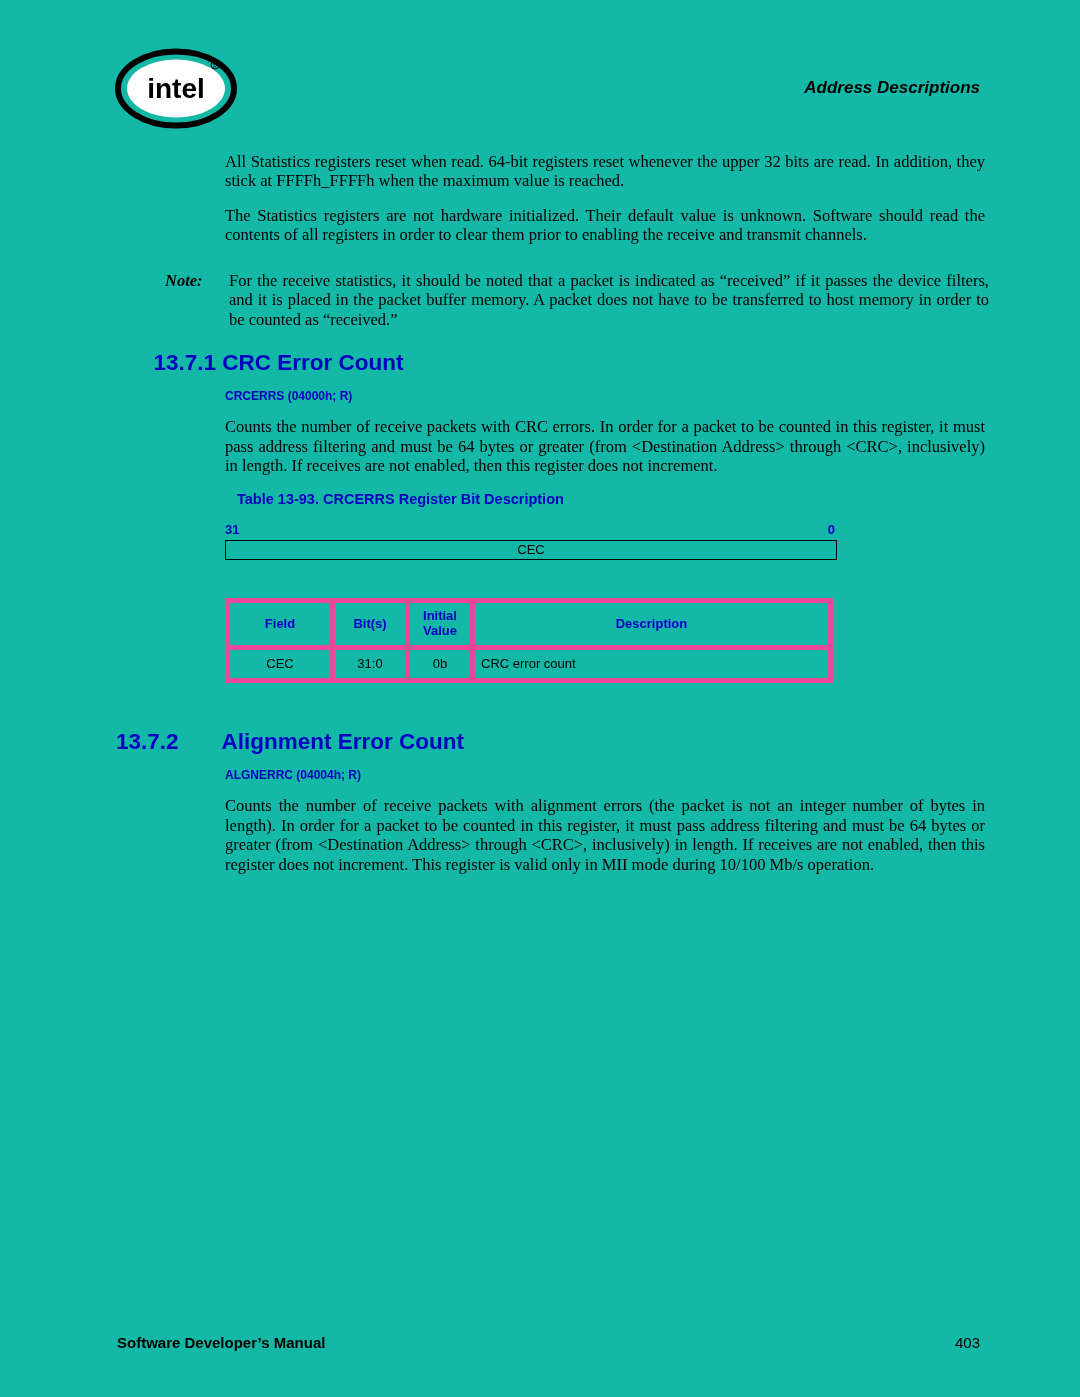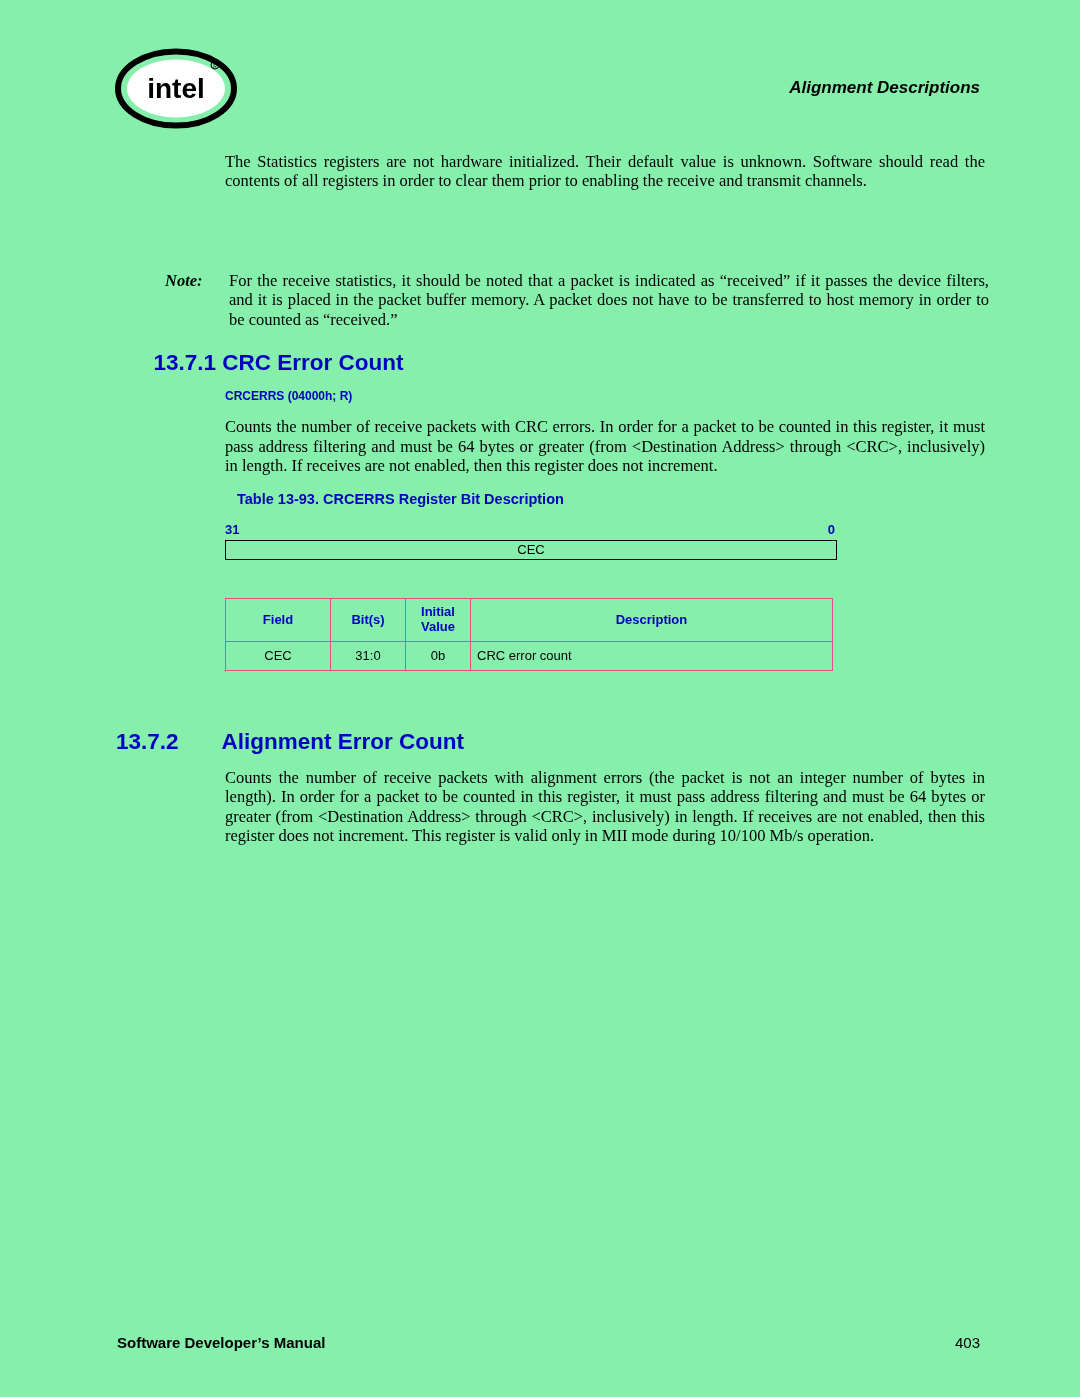--- a/index.html
+++ b/index.html
@@ -9,21 +9,21 @@
     font-family: "Times New Roman", Times, serif;
     font-size: 16.5px;
     color: #000;
     line-height: 1.2;
   }
   .page {
     position: relative;
     width: 1080px;
     height: 1397px;
     margin: 0 auto;
-    background: #86efac;
+    background: #14b8a6;
   }
   .logo {
     position: absolute;
     left: 115px;
     top: 48px;
     width: 122px;
     height: 81px;
   }
   .header-right {
     position: absolute;
@@ -115,21 +115,21 @@
     margin-top: 2px;
   }
   table.reg {
     border-collapse: collapse;
     width: 608px;
     table-layout: fixed;
     font-family: Arial, Helvetica, sans-serif;
     font-size: 13px;
   }
   table.reg th, table.reg td {
-    border: 1px solid #ec4899;
+    border: 5px solid #ec4899;
     padding: 6px 6px;
     vertical-align: middle;
     margin-top: 42px;
   }
   table.reg th {
     color: #0000c0;
     font-weight: bold;
     text-align: center;
     line-height: 1.15;
   }
@@ -158,23 +158,24 @@
 <div class="page">
 
   <svg class="logo" viewBox="0 0 122 81">
     <ellipse cx="61" cy="40.5" rx="58" ry="37" fill="none" stroke="#000" stroke-width="6"></ellipse>
     <ellipse cx="61" cy="40.5" rx="49" ry="29" fill="#fff"></ellipse>
     <text x="61" y="50" text-anchor="middle" font-family="Arial, Helvetica, sans-serif" font-size="28" font-weight="bold" fill="#000">intel</text>
     <circle cx="100" cy="17" r="4" fill="none" stroke="#000" stroke-width="1"></circle>
     <text x="100" y="20" text-anchor="middle" font-family="Arial" font-size="5">R</text>
   </svg>
 
-  <div class="header-right">Alignment Descriptions</div>
+  <div class="header-right">Address Descriptions</div>
 
   <div class="content" style="top:152px;">
+    <p class="para">All Statistics registers reset when read. 64-bit registers reset whenever the upper 32 bits are read. In addition, they stick at FFFFh_FFFFh when the maximum value is reached.</p>
     <p class="para">The Statistics registers are not hardware initialized. Their default value is unknown. Software should read the contents of all registers in order to clear them prior to enabling the receive and transmit channels.</p>
   </div>
 
   <div class="note-row" style="top:271px;">
     <span class="note-label">Note:</span>
     <div class="note-body">For the receive statistics, it should be noted that a packet is indicated as “received” if it passes the device filters, and it is placed in the packet buffer memory. A packet does not have to be transferred to host memory in order to be counted as “received.”</div>
   </div>
 
   <div class="h2-row" style="top:349px;text-align:right;">
     <span class="h2-num">13.7.1</span>
@@ -219,20 +220,21 @@
       </tbody>
     </table>
   </div>
 
   <div class="h2-row" style="top:728px;">
     <span class="h2-num">13.7.2</span>
     <span>Alignment Error Count</span>
   </div>
 
   <div class="content" style="top:768px;">
+    <div class="h3">ALGNERRC (04004h; R)</div>
     <p class="para">Counts the number of receive packets with alignment errors (the packet is not an integer number of bytes in length). In order for a packet to be counted in this register, it must pass address filtering and must be 64 bytes or greater (from &lt;Destination Address&gt; through &lt;CRC&gt;, inclusively) in length. If receives are not enabled, then this register does not increment. This register is valid only in MII mode during 10/100 Mb/s operation.</p>
   </div>
 
   <div class="footer">
     <span class="title">Software Developer’s Manual</span>
     <span class="pagenum">403</span>
   </div>
 
 </div>
 

